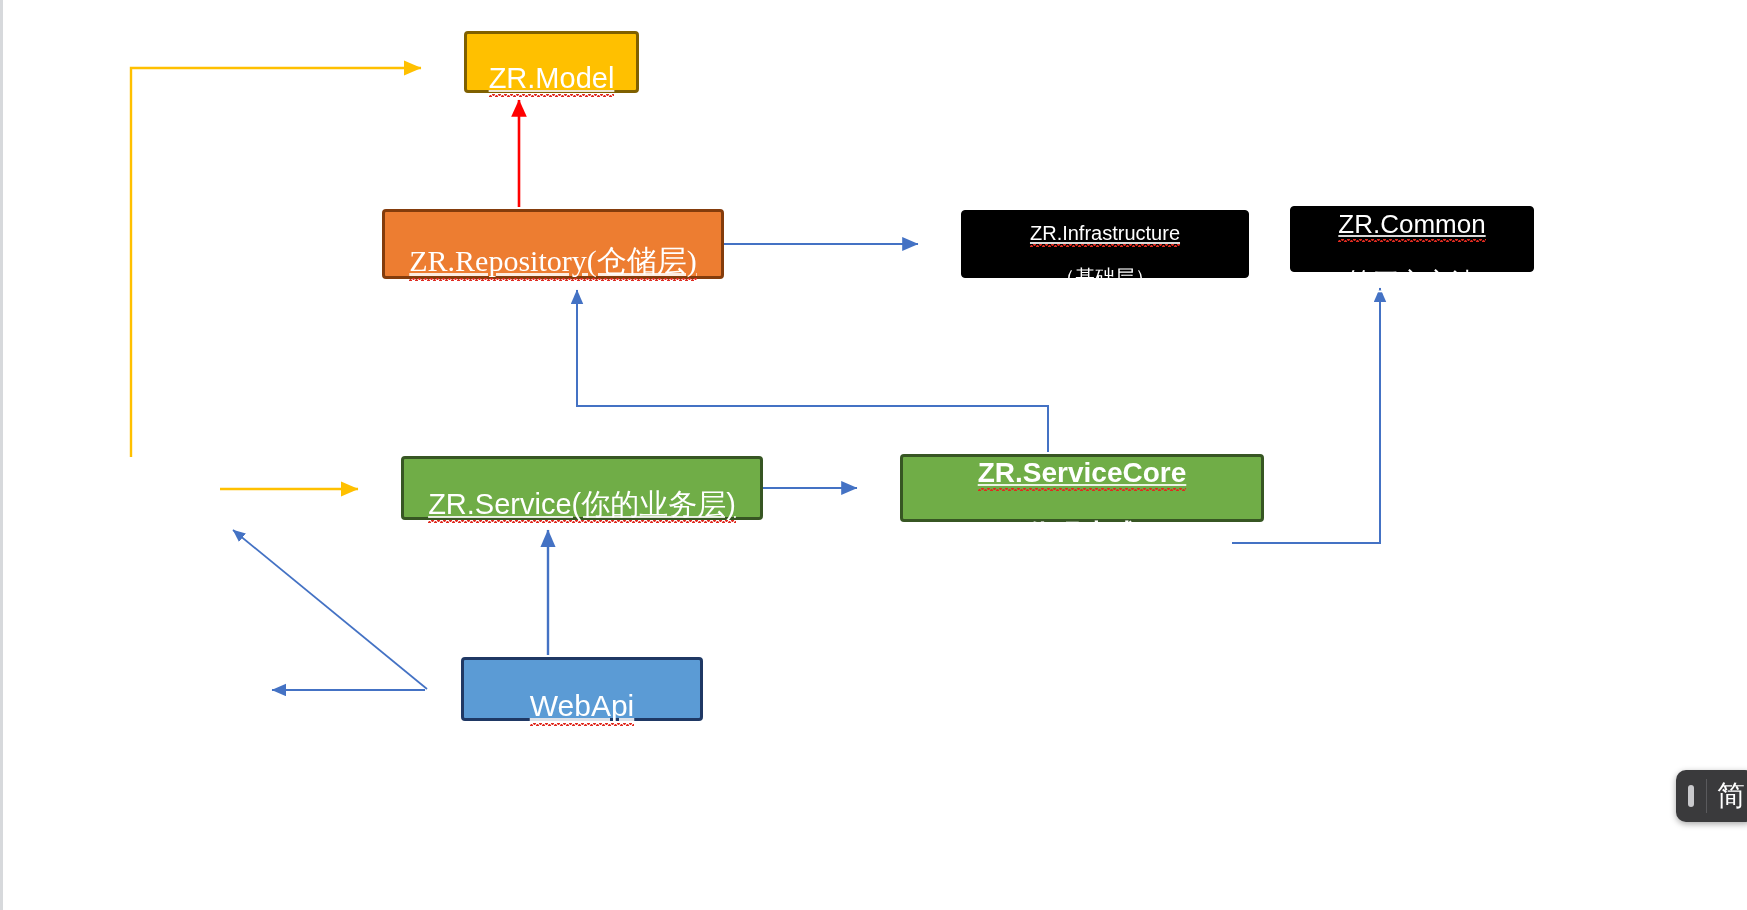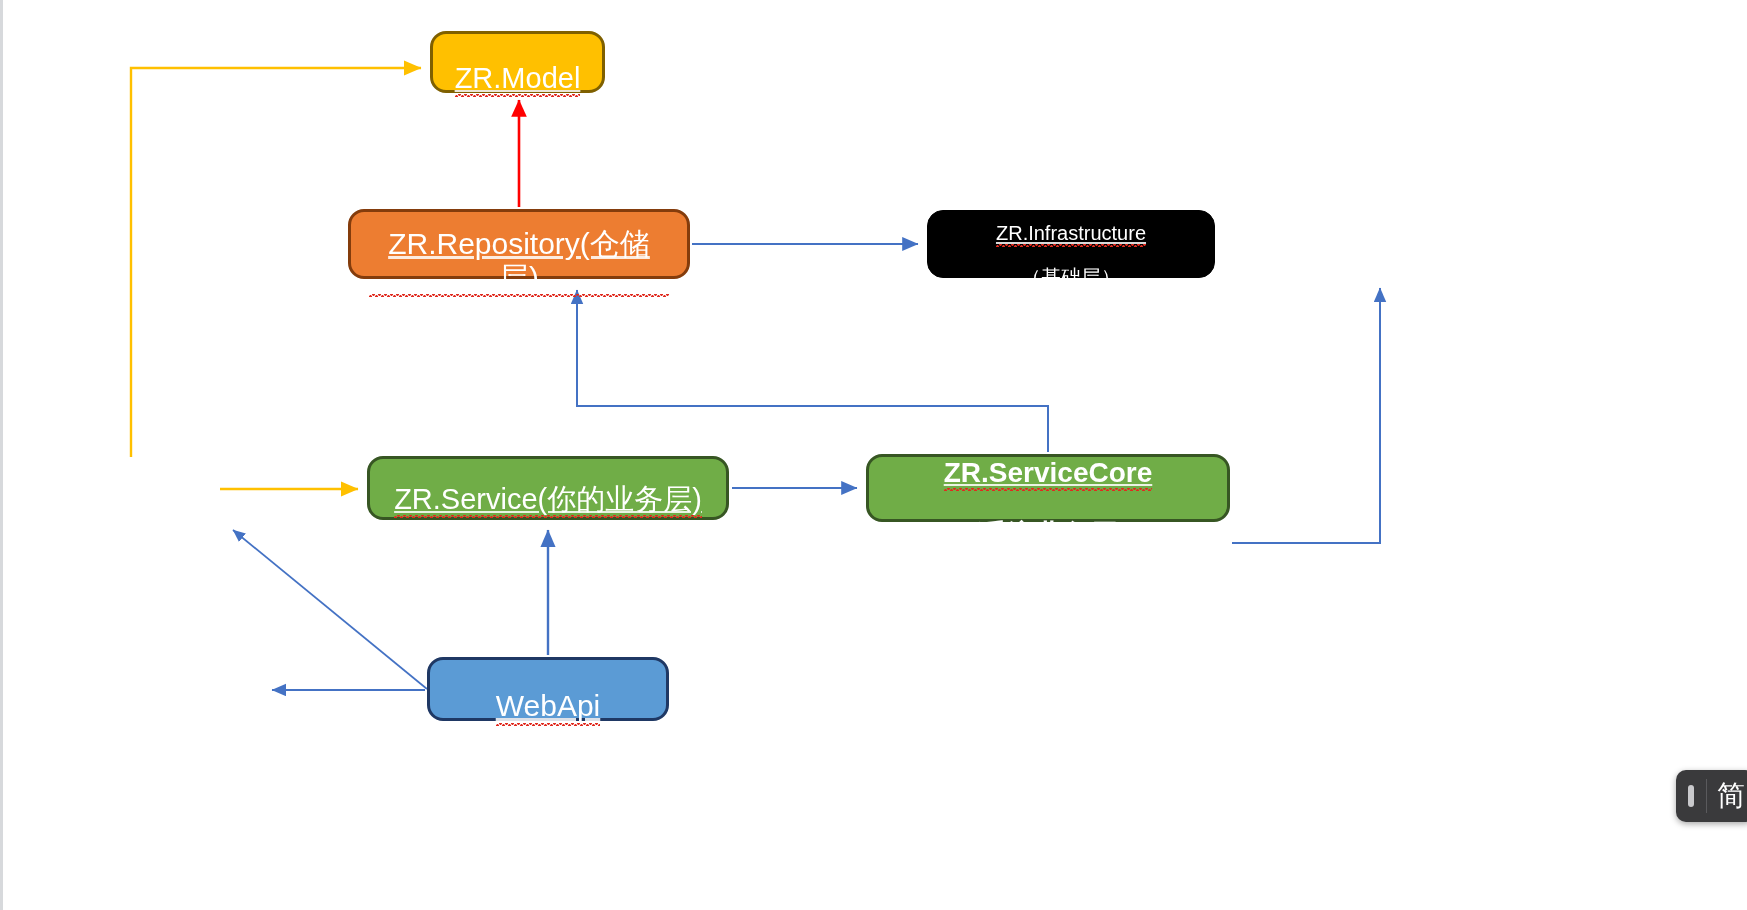--- a/index.html
+++ b/index.html
@@ -28,30 +28,31 @@
   #edges {
     position: absolute;
     left: 0; top: 0;
     width: 1747px; height: 910px;
     pointer-events: none;
   }
 
   .node {
     position: absolute;
     box-sizing: border-box;
-    border-radius: 16px;
+    border-radius: 4px;
     display: flex;
     align-items: center;
     justify-content: center;
     text-align: center;
     color: #ffffff;
     line-height: 1.12;
     padding: 2px 18px;
     white-space: pre-line;
     z-index: 5;
+    margin-left: 34px;
   }
   .node .label {
     display: block;
     width: 100%;
   }
   .node .u {
     text-decoration: underline;
     text-decoration-color: rgba(255,255,255,.85);
     text-underline-offset: 2px;
   }
@@ -68,21 +69,21 @@
     height: 3px;
     background-image:
       radial-gradient(circle at 1.5px 2.6px, #e02b20 1.3px, rgba(0,0,0,0) 1.6px),
       radial-gradient(circle at 4.5px 0.4px, #e02b20 1.3px, rgba(0,0,0,0) 1.6px);
     background-size: 6px 3px;
     background-repeat: repeat-x;
   }
 
   .node-black  { background: #000000; border: 1px solid #000000; }
   .node-amber  { background: #FFC000; border: 3px solid #7f6000; }
-  .node-orange { background: #ED7D31; border: 3px solid #843C0C; }
+  .node-orange { background: #ED7D31; border: 3px solid #843C0C; font-family: Liberation Serif, serif; }
   .node-green  { background: #70AD47; border: 3px solid #375623; }
   .node-blue   { background: #5B9BD5; border: 3px solid #1F3864; }
 
   
   #ime-pill {
     position: absolute;
     right: -8px;
     bottom: 88px;
     height: 52px;
     display: flex;
@@ -188,32 +189,38 @@
     </span>
   </div>
 
   <div class="node node-black" style="left:927px; top:210px; width:288px; height:68px; font-size:20px;">
     <span class="label">
       <span class="u sq">ZR.Infrastructure</span><br>
       <span>（基础层）</span>
     </span>
   </div>
 
-
-
-  <div class="node node-green" style="left:367px; top:456px; width:362px; height:64px; font-size:29px;align-items:flex-end;">
+  <div class="node node-black" style="left:1256px; top:206px; width:244px; height:66px; font-size:26px;">
+    <span class="label">
+      <span class="u sq">ZR.Common</span><br>
+      <span>（第三方方法）</span>
+    </span>
+  </div>
+
+
+  <div class="node node-green" style="left:367px; top:456px; width:362px; height:64px; font-size:29px;">
     <span class="label">
       <span class="u sq">ZR.Service(你的业务层)</span>
     </span>
   </div>
 
   <div class="node node-green" style="left:866px; top:454px; width:364px; height:68px; font-size:28px;font-weight:bold;">
     <span class="label">
       <span class="u sq">ZR.ServiceCore</span><br>
-      <span>（系统业务层）</span>
+      <span>（代码生成）</span>
     </span>
   </div>
 
 
   <div class="node node-blue" style="left:427px; top:657px; width:242px; height:64px; font-size:30px;align-items:center;">
     <span class="label">
       <span class="u sq">WebApi</span>
     </span>
   </div>
 

